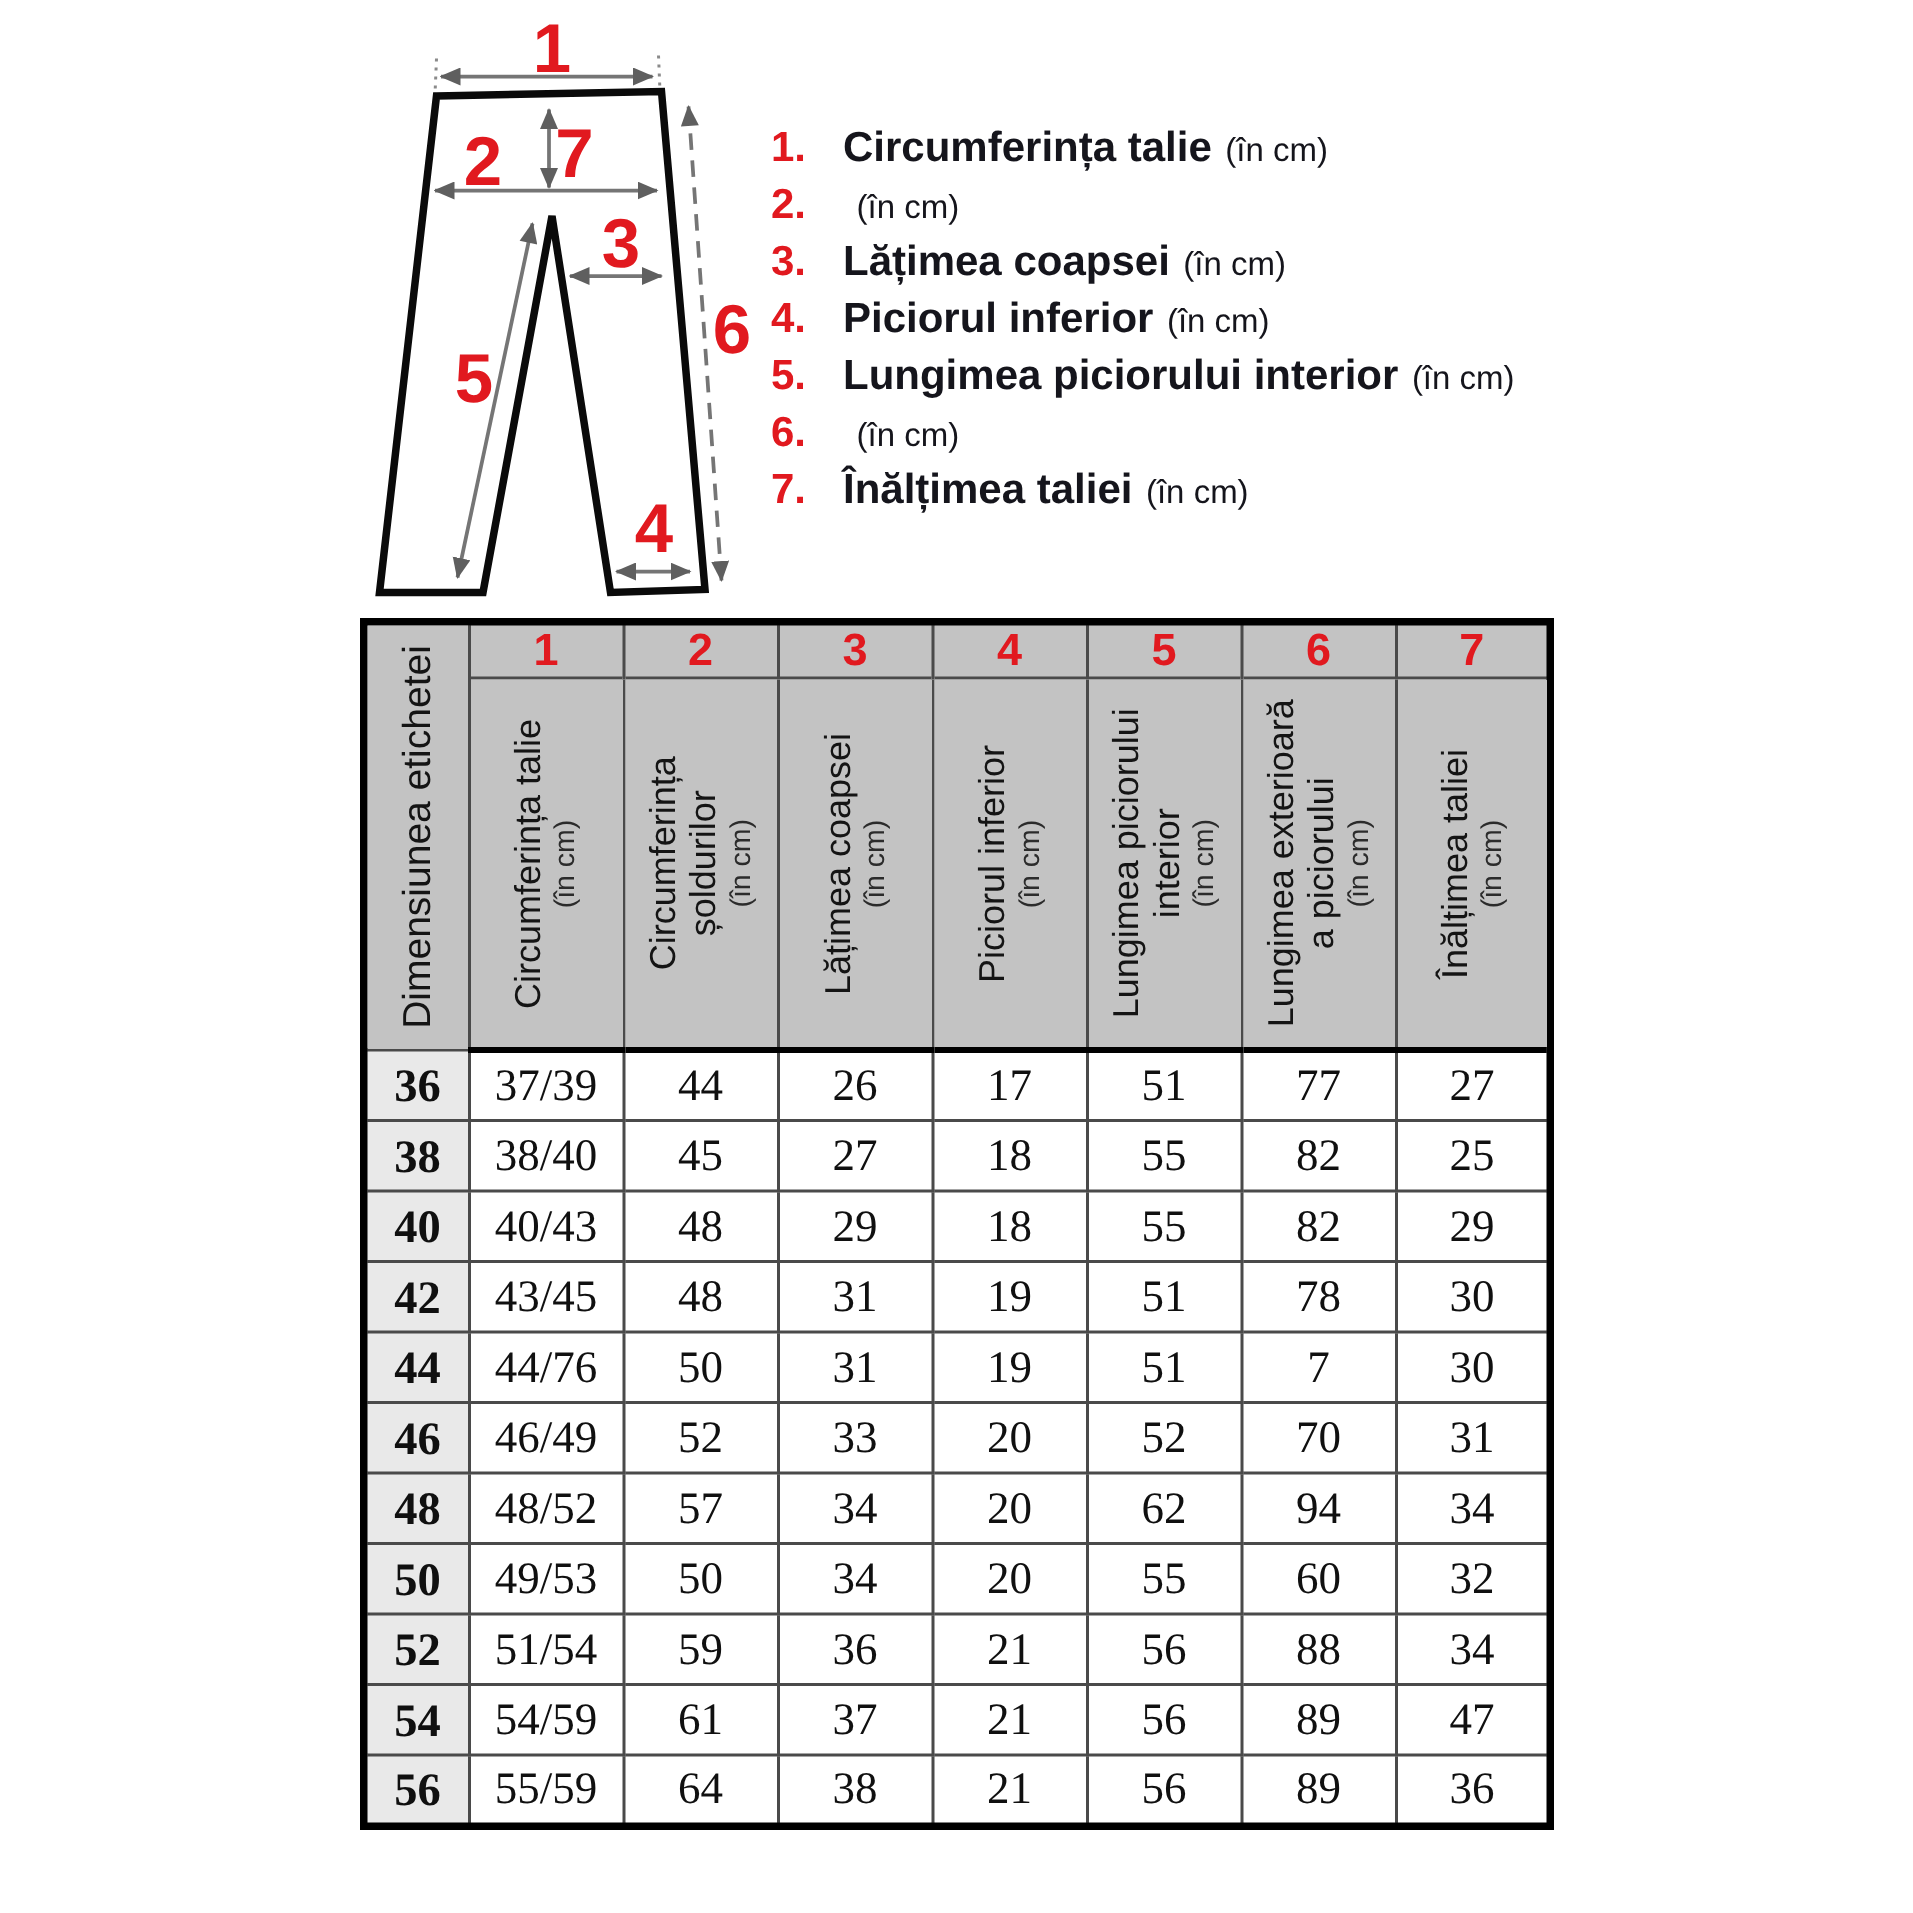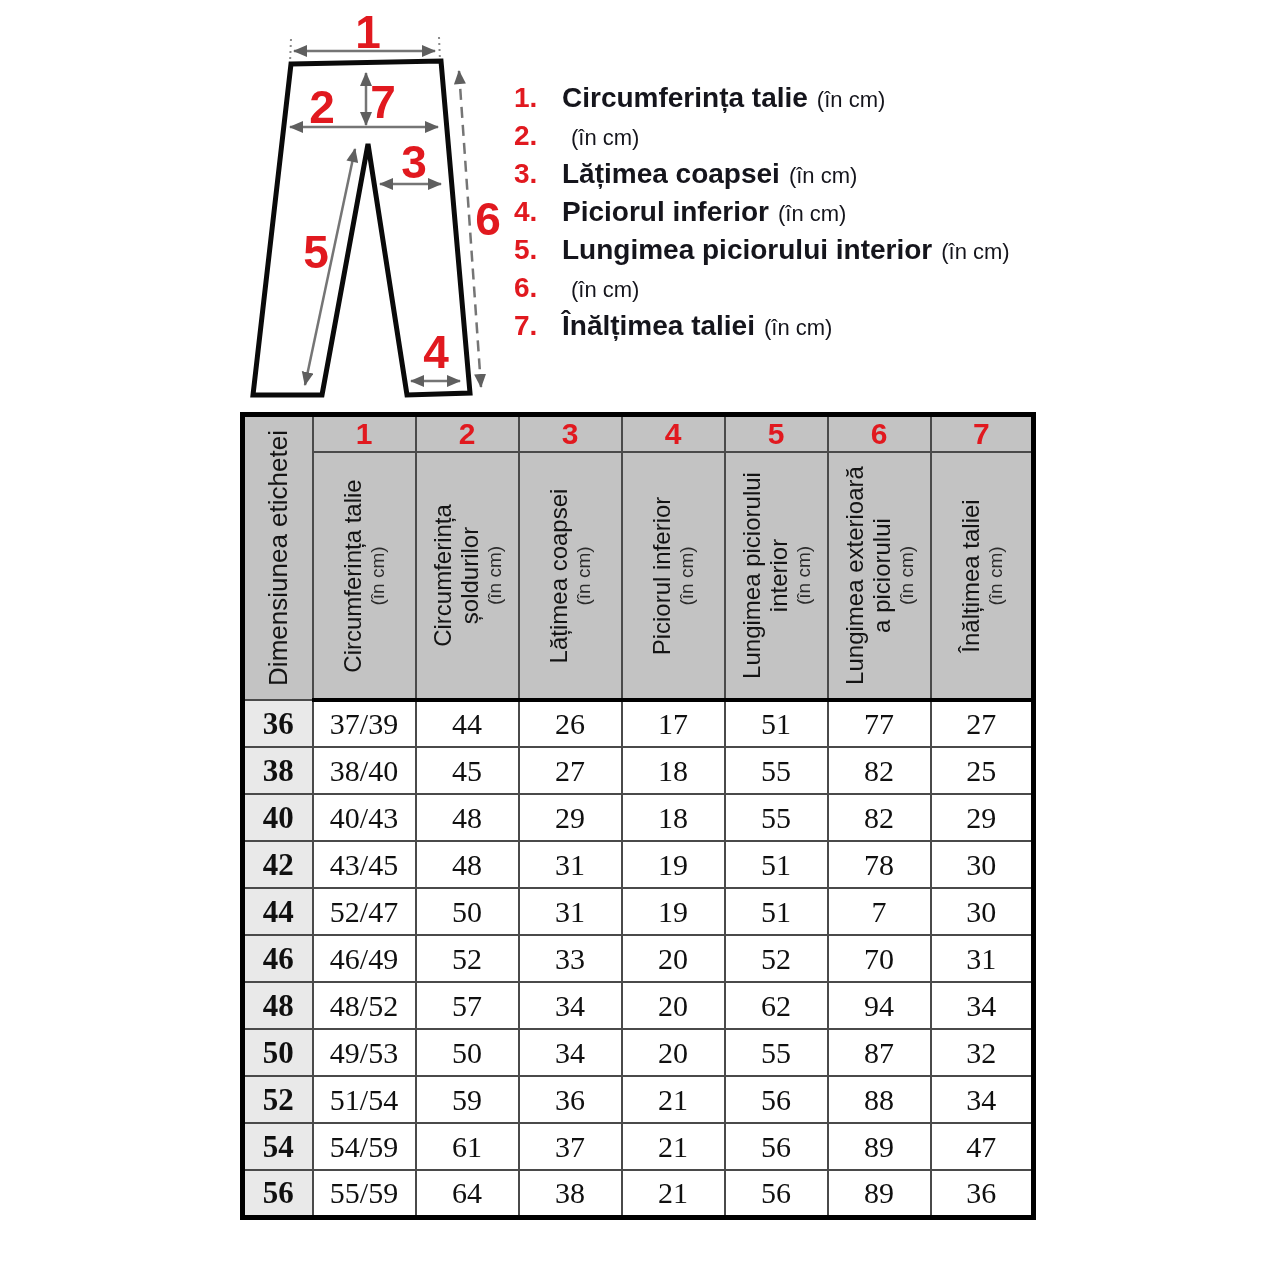--- a/index.html
+++ b/index.html
@@ -243,21 +243,21 @@
       <td>43/45</td>
       <td>48</td>
       <td>31</td>
       <td>19</td>
       <td>51</td>
       <td>78</td>
       <td>30</td>
     </tr>
     <tr>
       <th class="size">44</th>
-      <td>52/47</td>
+      <td>44/76</td>
       <td>50</td>
       <td>31</td>
       <td>19</td>
       <td>51</td>
       <td>7</td>
       <td>30</td>
     </tr>
     <tr>
       <th class="size">46</th>
       <td>46/49</td>
@@ -278,21 +278,21 @@
       <td>94</td>
       <td>34</td>
     </tr>
     <tr>
       <th class="size">50</th>
       <td>49/53</td>
       <td>50</td>
       <td>34</td>
       <td>20</td>
       <td>55</td>
-      <td>87</td>
+      <td>60</td>
       <td>32</td>
     </tr>
     <tr>
       <th class="size">52</th>
       <td>51/54</td>
       <td>59</td>
       <td>36</td>
       <td>21</td>
       <td>56</td>
       <td>88</td>

